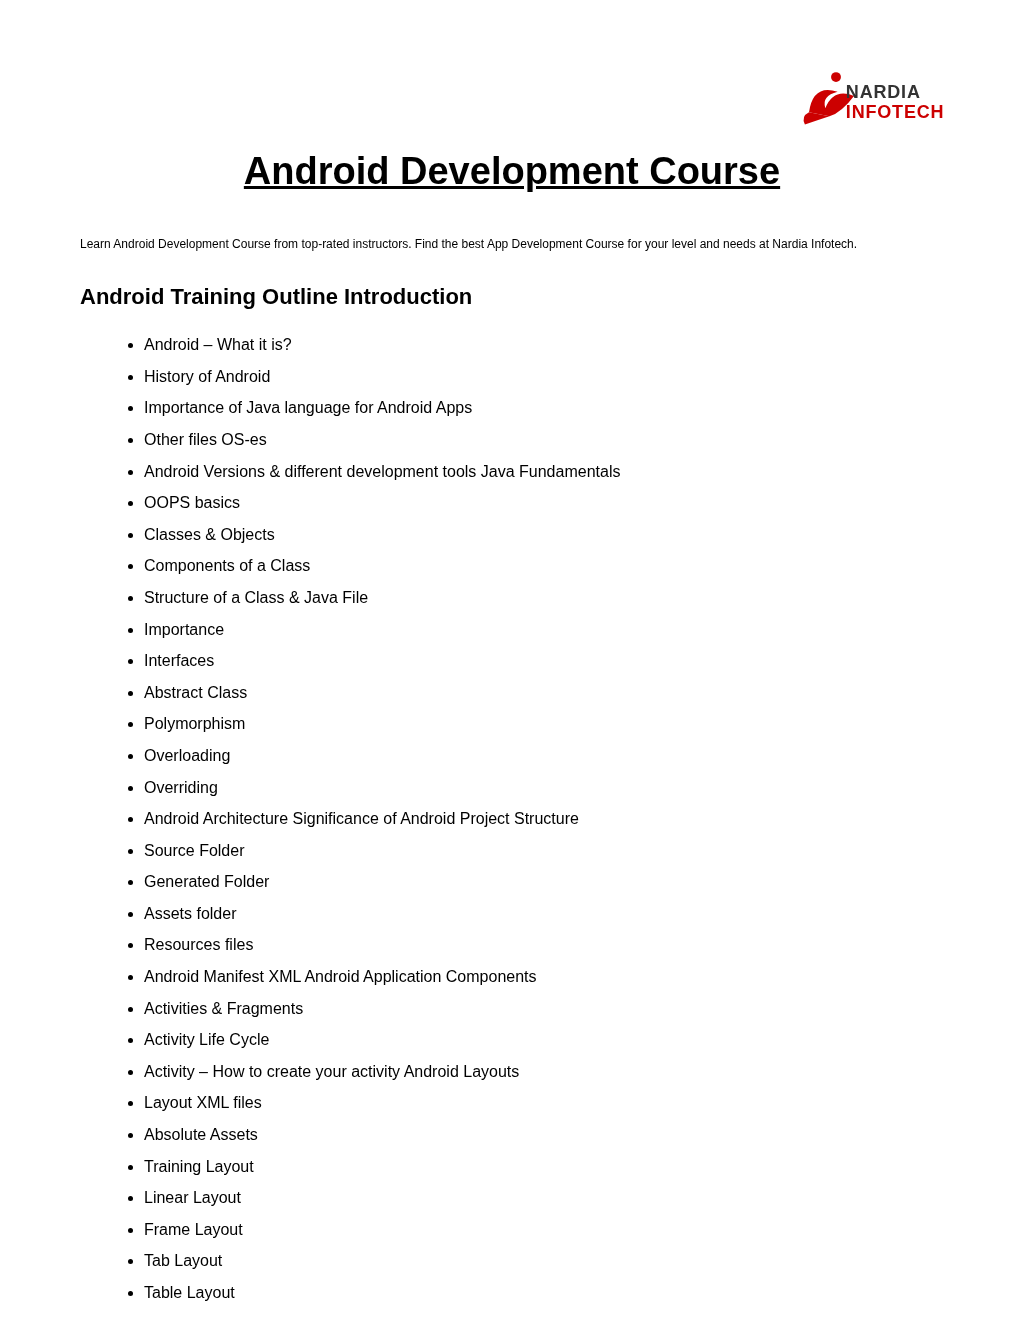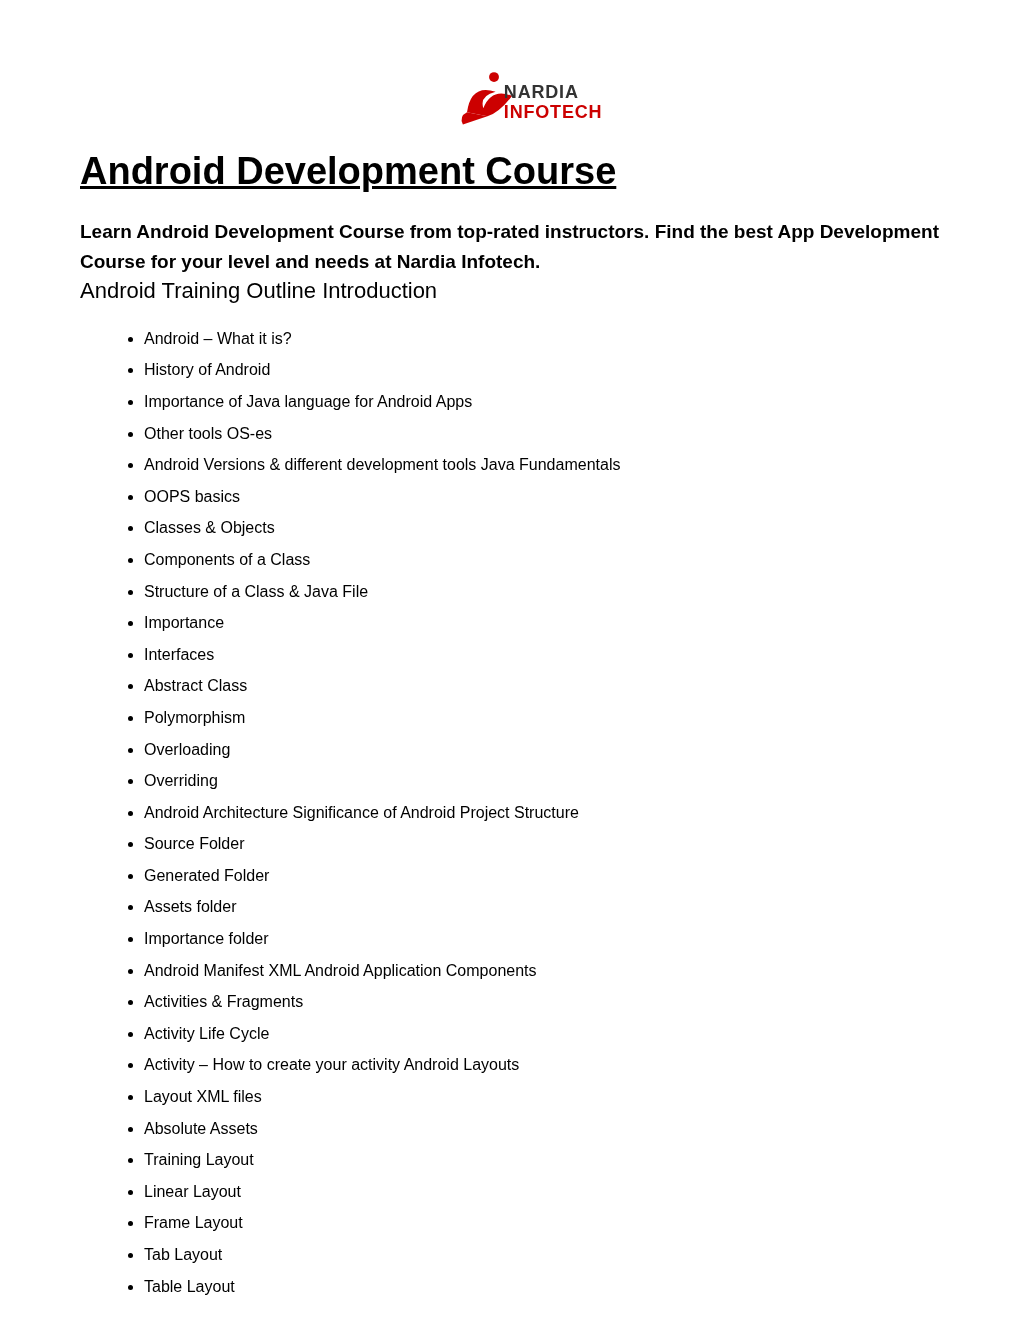--- a/index.html
+++ b/index.html
@@ -12,50 +12,50 @@
       background: #ffffff;
       font-family: 'Times New Roman', Times, serif;
       color: #000000;
       width: 1024px;
       min-height: 1325px;
       padding: 60px 80px;
     }
 
     .logo-container {
       display: flex;
-      justify-content: center;
+      justify-content: flex-end;
       align-items: center;
       margin-bottom: 10px;
     }
 
     .logo-svg {
       width: 180px;
       height: 80px;
     }
 
     .page-title {
-      text-align: left;
+      text-align: center;
       font-size: 38px;
       font-weight: bold;
       text-decoration: underline;
-      margin-bottom: 24px;
+      margin-bottom: 42px;
       font-family: Arial, sans-serif;
       color: #000;
     }
 
     .description {
-      font-size: 19px;
+      font-size: 12px;
       line-height: 1.6;
+      margin-bottom: 30px;
       font-family: Arial, sans-serif;
-      font-weight: bold;
     }
 
     .section-title {
       font-size: 22px;
-      font-weight: normal;
+      font-weight: bold;
       margin-bottom: 20px;
       font-family: Arial, sans-serif;
     }
 
     .course-list {
       list-style: disc;
       padding-left: 40px;
       font-size: 16px;
       font-family: Arial, sans-serif;
       line-height: 1.85;
@@ -86,37 +86,37 @@
 <h1 class="page-title">Android Development Course</h1>
 
 <p class="description">Learn Android Development Course from top-rated instructors. Find the best App Development Course for your level and needs at Nardia Infotech.</p>
 
 <h2 class="section-title">Android Training Outline Introduction</h2>
 
 <ul class="course-list">
 <li>Android – What it is?</li>
     <li>History of Android</li>
     <li>Importance of Java language for Android Apps</li>
-    <li>Other tools OS-es</li>
+    <li>Other files OS-es</li>
     <li>Android Versions &amp; different development tools Java Fundamentals</li>
     <li>OOPS basics</li>
     <li>Classes &amp; Objects</li>
     <li>Components of a Class</li>
     <li>Structure of a Class &amp; Java File</li>
     <li>Importance</li>
     <li>Interfaces</li>
     <li>Abstract Class</li>
     <li>Polymorphism</li>
     <li>Overloading</li>
     <li>Overriding</li>
     <li>Android Architecture Significance of Android Project Structure</li>
     <li>Source Folder</li>
     <li>Generated Folder</li>
     <li>Assets folder</li>
-    <li>Importance folder</li>
+    <li>Resources files</li>
     <li>Android Manifest XML Android Application Components</li>
     <li>Activities &amp; Fragments</li>
     <li>Activity Life Cycle</li>
     <li>Activity – How to create your activity Android Layouts</li>
     <li>Layout XML files</li>
     <li>Absolute Assets</li>
     <li>Training Layout</li>
     <li>Linear Layout</li>
     <li>Frame Layout</li>
     <li>Tab Layout</li>

